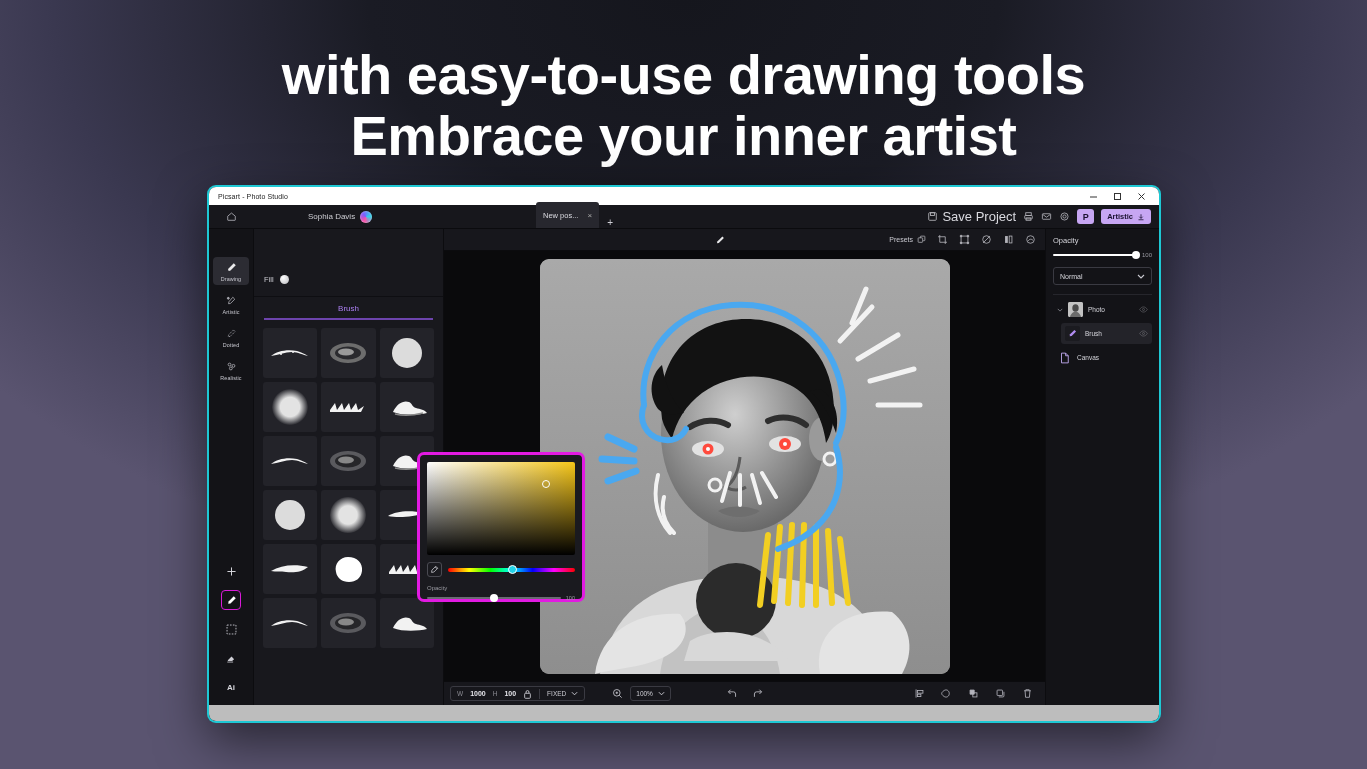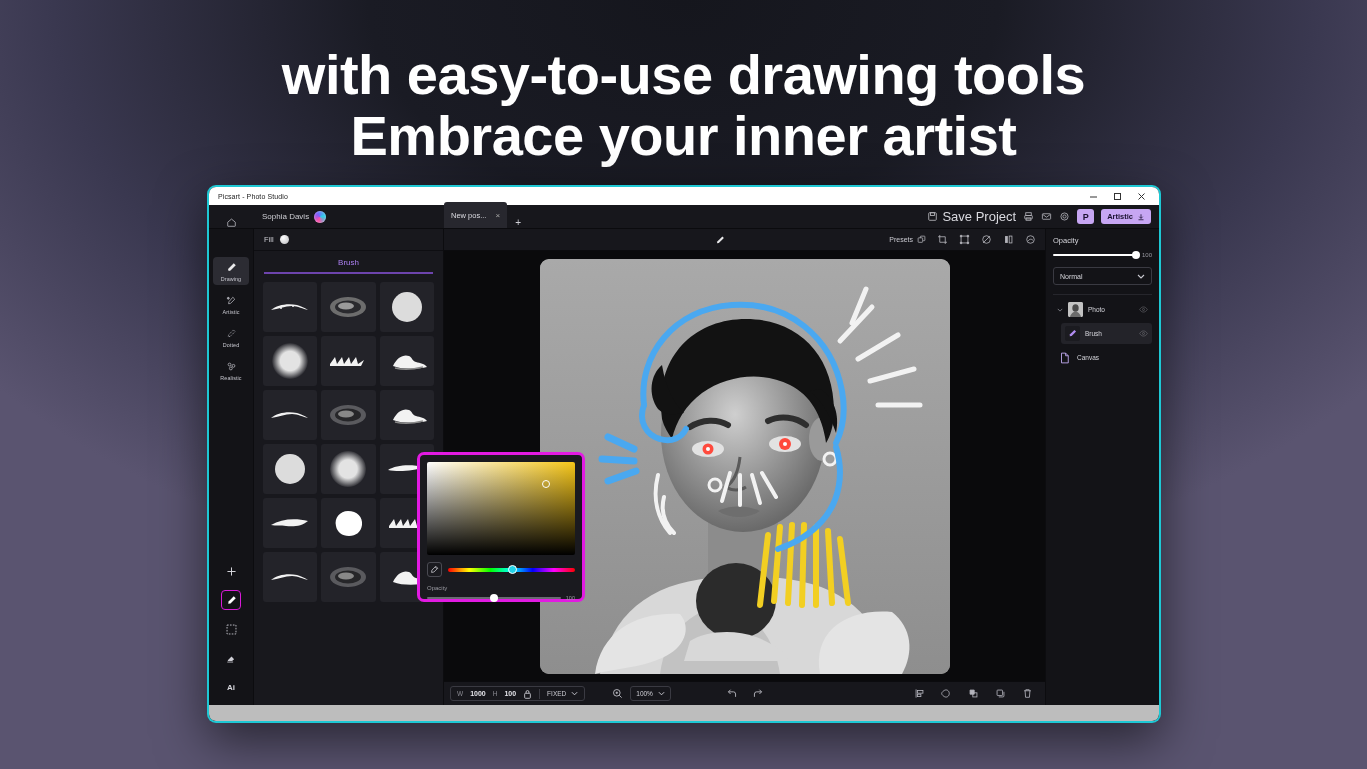--- a/index.html
+++ b/index.html
@@ -50,22 +50,23 @@
   .titlebar .tb-title { font-size: 7px; color: #222; letter-spacing: .1px; }
   .tb-controls { margin-left: auto; display: flex; gap: 0; }
   .tb-btn {
     width: 24px; height: 18px; display: flex; align-items: center; justify-content: center;
     font-size: 9px; color: #333;
   }
 
   
   .appbar {
     height: 24px; background: #17171c; flex: none;
-    display: flex; align-items: flex-end; position: relative;
+    display: flex; align-items: center; position: relative;
     border-bottom: 1px solid #0b0b0e;
+    gap: 46px;
   }
   .appbar-left { width: 45px; display: flex; align-items: center; justify-content: center; }
   .home-ic { width: 11px; height: 11px; opacity: .85; }
   .user-zone {
     width: 190px; display: flex; align-items: center; gap: 5px;
     padding-left: 8px; height: 100%;
   }
   .user-name { font-size: 8px; color: #cdcdd3; }
   .avatar {
     width: 12px; height: 12px; border-radius: 50%;
@@ -130,22 +131,22 @@
   .rail-tool.sel { border: 1.6px solid #d81ad8; }
   .rail-ai { font-size: 8px; color: #d8d8de; font-weight: 600; }
 
   
   .brushpanel {
     width: 190px; background: #18181d; flex: none;
     display: flex; flex-direction: column; border-right: 1px solid #0c0c0f;
     position: relative;
   }
   .fillrow {
-    height: 22px; display: flex; align-items: center; gap: 6px;
-    padding-left: 10px; border-bottom: 1px solid #0e0e12; flex: none;
+    height: 22px; display: flex; gap: 6px;
+    padding-left: 10px; border-bottom: 1px solid #0e0e12; flex: none; margin-top: 46px;
   }
   .fillrow .t { font-size: 7.5px; color: #c9c9d0; }
   .fill-dot {
     width: 9px; height: 9px; border-radius: 50%;
     background: radial-gradient(circle at 35% 30%, #fff, #b9b9bd);
   }
   .brushtabs { flex: none; padding-top: 7px; }
   .brushtab-label { text-align: center; font-size: 8px; color: #ab7ff0; padding-bottom: 5px; }
   .brushtab-underline { height: 1.5px; background: #6d44ad; margin: 0 10px; }
   .brushgrid {

